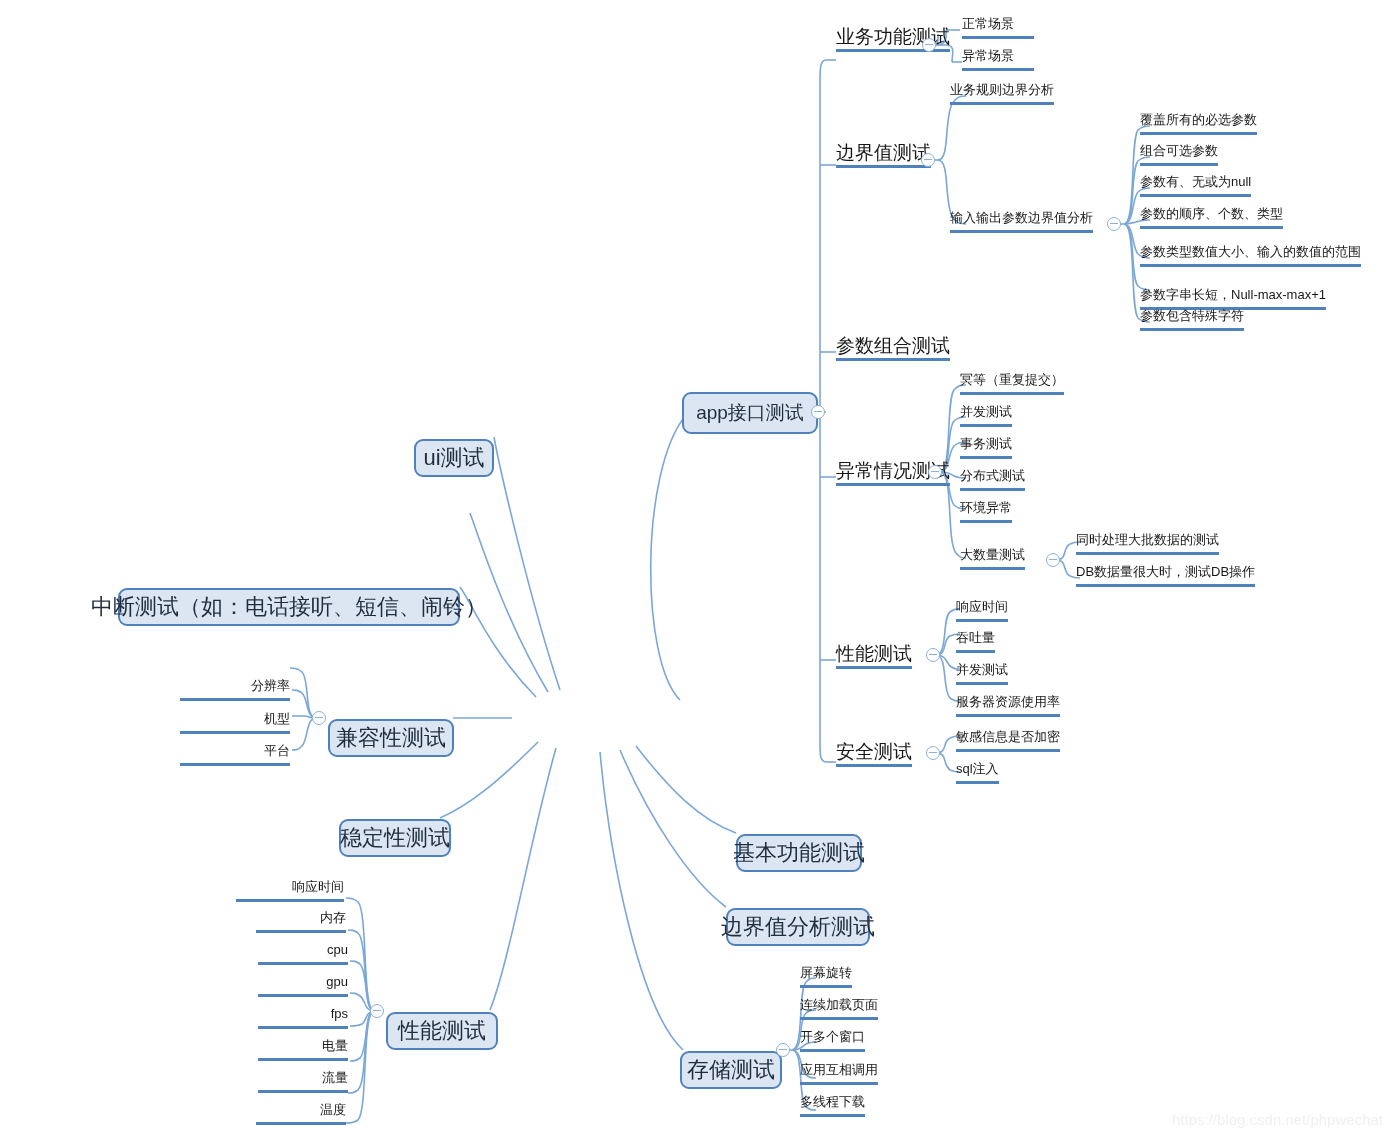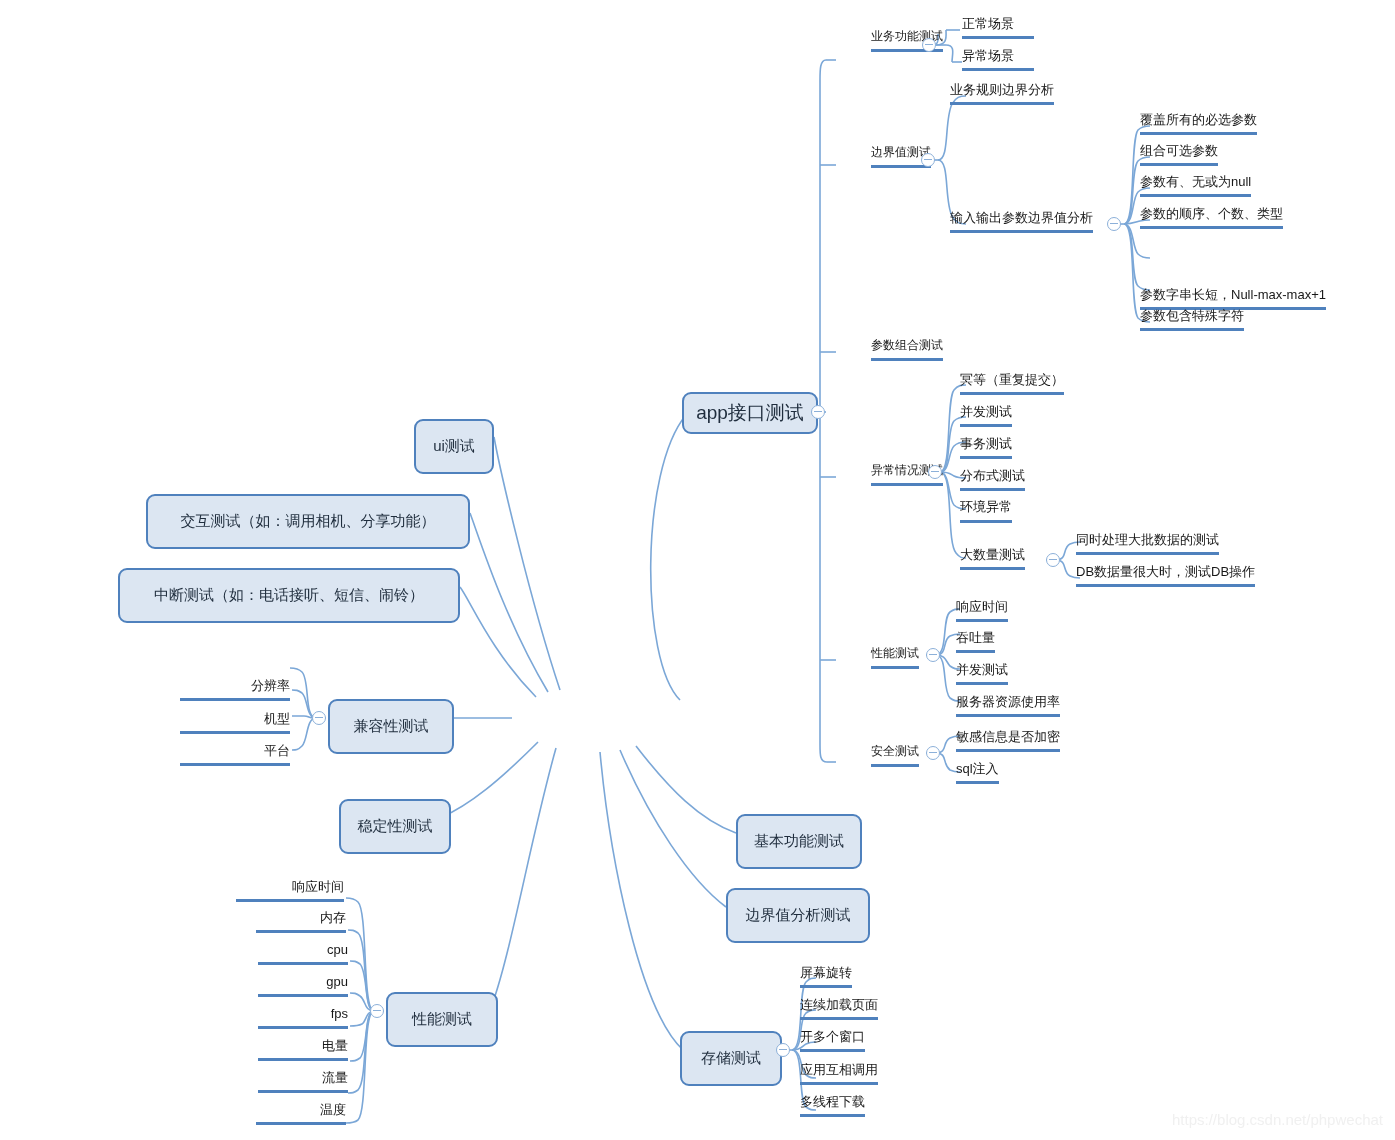--- a/index.html
+++ b/index.html
@@ -47,40 +47,40 @@
     background: #e3eaf5;
     border: 3px solid #5b8fd0;
     border-radius: 14px;
     font-size: 34px;
     font-weight: bold;
     color: #2e4a6b;
     height: 64px;
     padding: 0 30px;
   }
   .boxnode.small {
-    font-size: 15px;
-    height: 55px;
+    font-size: 22px;
+    height: 38px;
+    margin-top: 20px;
   }
 
   
   .unode {
     position: absolute;
     white-space: nowrap;
     font-size: 13px;
     line-height: 19px;
     color: #181818;
     padding-bottom: 3px;
     border-bottom: 3px solid #4f81bd;
   }
   .unode.left {
     text-align: right;
   }
   .unode.big {
-    font-size: 12px;
-    margin-left: 35px;
+    font-size: 19px;
   }
 
   
   .toggle {
     position: absolute;
     width: 14px;
     height: 14px;
     border: 1px solid #8cb0d9;
     border-radius: 50%;
     background: #ffffff;
@@ -225,52 +225,52 @@
   <div class="unode big" style="left:836px; top:143px;">边界值测试</div>
   <div class="toggle" style="left:921px; top:153px;"></div>
   <div class="unode" style="left:950px; top:80px;">业务规则边界分析</div>
   <div class="unode" style="left:950px; top:208px;">输入输出参数边界值分析</div>
   <div class="toggle" style="left:1107px; top:217px;"></div>
 
   <div class="unode" style="left:1140px; top:110px;">覆盖所有的必选参数</div>
   <div class="unode" style="left:1140px; top:141px;">组合可选参数</div>
   <div class="unode" style="left:1140px; top:172px;">参数有、无或为null</div>
   <div class="unode" style="left:1140px; top:204px;">参数的顺序、个数、类型</div>
+  <div class="unode" style="left:1140px; top:242px;">参数类型数值大小、输入的数值的范围</div>
   <div class="unode" style="left:1140px; top:274px;margin-top:11px;">参数字串长短，Null-max-max+1</div>
   <div class="unode" style="left:1140px; top:306px;">参数包含特殊字符</div>
 
   <div class="unode big" style="left:836px; top:336px;">参数组合测试</div>
 
   <div class="unode big" style="left:836px; top:461px;">异常情况测试</div>
   <div class="toggle" style="left:928px; top:465px;"></div>
   <div class="unode" style="left:960px; top:370px;text-align:right;">冥等（重复提交）</div>
   <div class="unode" style="left:960px; top:402px;">并发测试</div>
   <div class="unode" style="left:960px; top:434px;">事务测试</div>
   <div class="unode" style="left:960px; top:466px;">分布式测试</div>
-  <div class="unode" style="left:960px; top:498px;font-family:Liberation Mono, monospace;">环境异常</div>
+  <div class="unode" style="left:960px; top:498px;">环境异常</div>
   <div class="unode" style="left:960px; top:545px;">大数量测试</div>
   <div class="toggle" style="left:1046px; top:553px;"></div>
   <div class="unode" style="left:1076px; top:530px;">同时处理大批数据的测试</div>
   <div class="unode" style="left:1076px; top:562px;">DB数据量很大时，测试DB操作</div>
 
   <div class="unode big" style="left:836px; top:644px;">性能测试</div>
   <div class="toggle" style="left:926px; top:648px;"></div>
   <div class="unode" style="left:956px; top:597px;">响应时间</div>
   <div class="unode" style="left:956px; top:628px;">吞吐量</div>
   <div class="unode" style="left:956px; top:660px;">并发测试</div>
   <div class="unode" style="left:956px; top:692px;">服务器资源使用率</div>
 
   <div class="unode big" style="left:836px; top:742px;">安全测试</div>
   <div class="toggle" style="left:926px; top:746px;"></div>
   <div class="unode" style="left:956px; top:727px;">敏感信息是否加密</div>
   <div class="unode" style="left:956px; top:759px;">sql注入</div>
 
   <div class="boxnode small" style="left:414px; top:419px; width:80px;">ui测试</div>
 
-  <div class="boxnode small" style="left:146px; top:494px; width:324px;">交互测试（如：调用相机、分享功能）</div>
 
   <div class="boxnode small" style="left:118px; top:568px; width:342px;">中断测试（如：电话接听、短信、闹铃）</div>
 
   <div class="boxnode small" style="left:328px; top:699px; width:126px;">兼容性测试</div>
   <div class="toggle" style="left:312px; top:711px;"></div>
   <div class="unode left" style="left:180px; top:676px; width:110px;">分辨率</div>
   <div class="unode left" style="left:180px; top:709px; width:110px;">机型</div>
   <div class="unode left" style="left:180px; top:741px; width:110px;">平台</div>
 
   <div class="boxnode small" style="left:339px; top:799px; width:112px;">稳定性测试</div>

